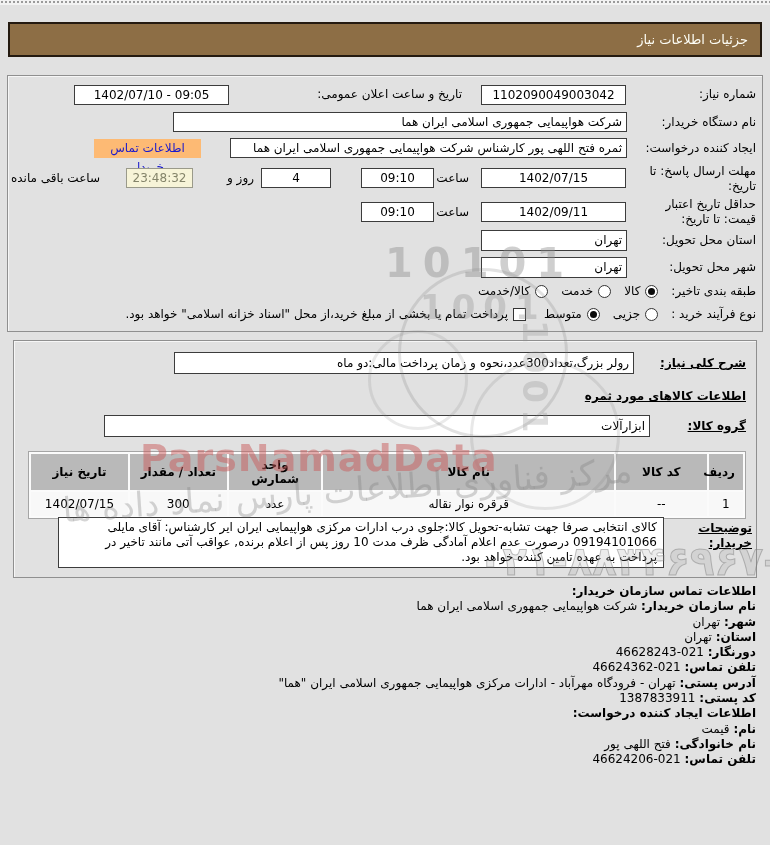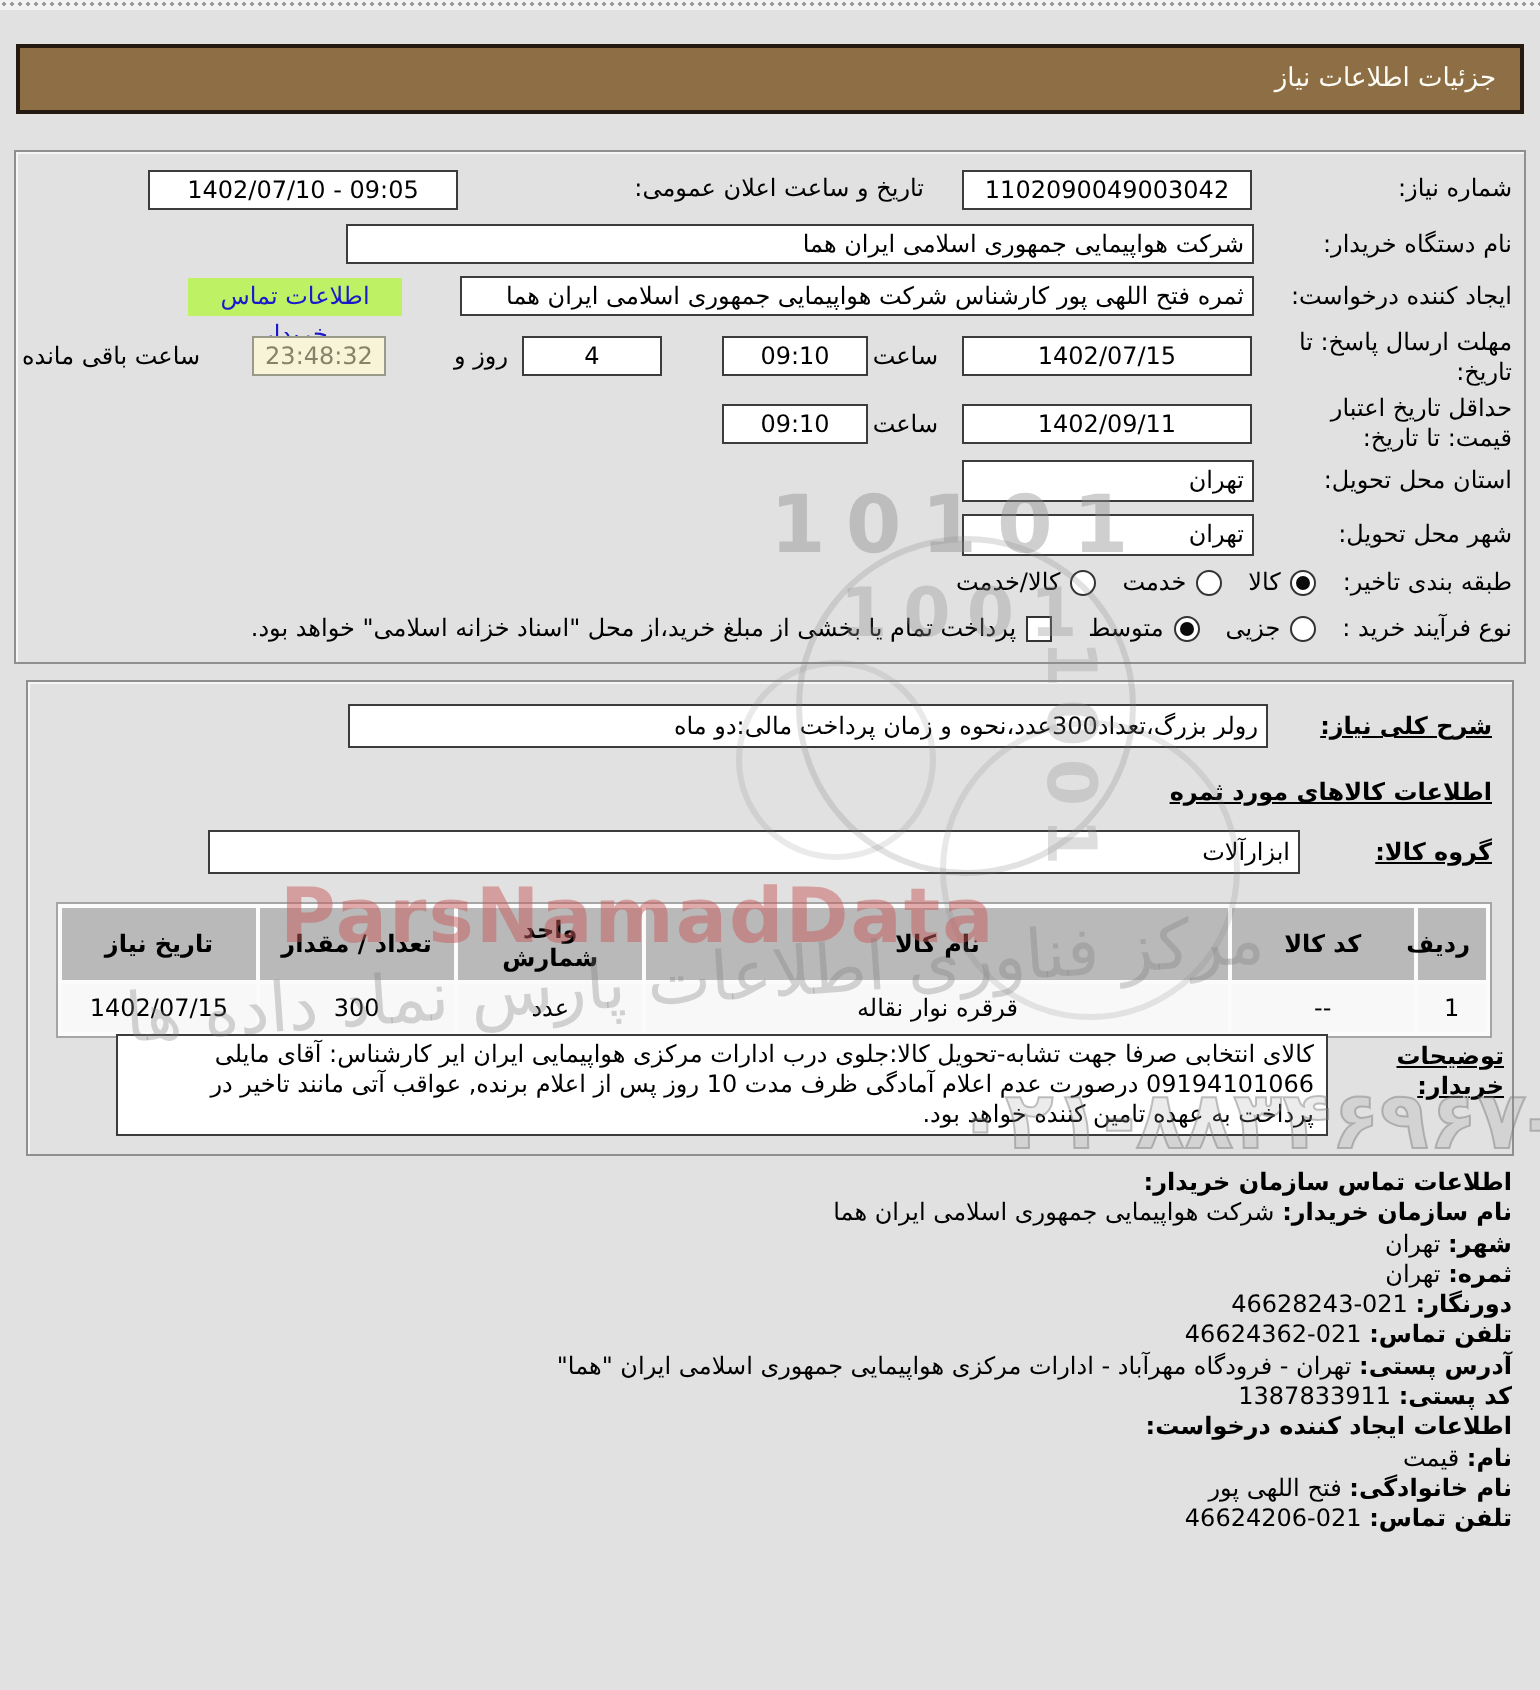--- a/index.html
+++ b/index.html
@@ -13,21 +13,21 @@
   .panel{position:absolute;border:1px solid #8f8f8f;box-shadow:inset 1px 1px 0 #f6f6f6;}
   .p1{left:7px;top:75px;width:756px;height:257px;}
   .p2{left:13px;top:340px;width:744px;height:238px;}
   .lbl{position:absolute;font-size:12px;white-space:nowrap;direction:rtl;}
   .lbl.wrap{white-space:normal;text-align:right;line-height:15px;}
   .lbl.b{font-weight:bold;text-decoration:underline;}
   .field{position:absolute;background:#fff;border:1px solid #3c3c3c;font-size:12px;
         text-align:center;direction:ltr;height:20px;line-height:18px;overflow:hidden;}
   .field.fr{direction:rtl;text-align:right;padding:0 4px;}
   .timer{background:#f7f4d8;border:1px solid #9a9a8a;color:#84846a;}
-  .link{position:absolute;background:#bef264;color:#1a1acc;font-size:12px;text-align:center;
+  .link{position:absolute;background:#fdba74;color:#1a1acc;font-size:12px;text-align:center;
         line-height:19px;cursor:pointer;}
   .optrow{position:absolute;display:flex;align-items:center;direction:rtl;font-size:12px;white-space:nowrap;}
   .optrow .rlabel{font-size:12px;}
   .opt{display:inline-flex;align-items:center;gap:5px;margin-right:13px;}
   .radio{width:13px;height:13px;border:1px solid #333;border-radius:50%;background:#fff;
         display:inline-flex;align-items:center;justify-content:center;flex:none;}
   .radio.sel::after{content:"";width:7px;height:7px;border-radius:50%;background:#0b0b0b;}
   .check{width:13px;height:13px;border:1px solid #333;background:#fff;flex:none;}
   .notes{position:absolute;background:#fff;border:1px solid #3c3c3c;font-size:12px;line-height:15px;
         padding:2px 6px;direction:rtl;text-align:right;}
@@ -157,21 +157,21 @@
       </table>
 
     <div class="lbl b wrap" style="right:4px;top:180px;width:70px">توضیحات خریدار:</div>
     <div class="notes" style="left:44px;top:176px;width:606px;min-height:50px">کالای انتخابی صرفا جهت تشابه-تحویل کالا:جلوی درب ادارات مرکزی هواپیمایی ایران ایر کارشناس: آقای مایلی 09194101066 درصورت عدم اعلام آمادگی ظرف مدت 10 روز پس از اعلام برنده, عواقب آتی مانند تاخیر در پرداخت به عهده تامین کننده خواهد بود.</div>
   </div>
 
   <div class="contact">
     <div class="cline"><b>اطلاعات تماس سازمان خریدار:</b></div>
     <div class="cline"><b>نام سازمان خریدار:</b> <span>شرکت هواپیمایی جمهوری اسلامی ایران هما</span></div>
     <div class="cline"><b>شهر:</b> <span>تهران</span></div>
-    <div class="cline"><b>ثمره:</b> <span>تهران</span></div>
+    <div class="cline"><b>استان:</b> <span>تهران</span></div>
     <div class="cline"><b>دورنگار:</b> <span dir="ltr">46628243-021</span></div>
     <div class="cline"><b>تلفن تماس:</b> <span dir="ltr">46624362-021</span></div>
     <div class="cline"><b>آدرس پستی:</b> <span>تهران - فرودگاه مهرآباد - ادارات مرکزی هواپیمایی جمهوری اسلامی ایران "هما"</span></div>
     <div class="cline"><b>کد پستی:</b> <span dir="ltr">1387833911</span></div>
     <div class="cline"><b>اطلاعات ایجاد کننده درخواست:</b></div>
     <div class="cline"><b>نام:</b> <span>قیمت</span></div>
     <div class="cline"><b>نام خانوادگی:</b> <span>فتح اللهی پور</span></div>
     <div class="cline"><b>تلفن تماس:</b> <span dir="ltr">46624206-021</span></div>
   </div>
 

